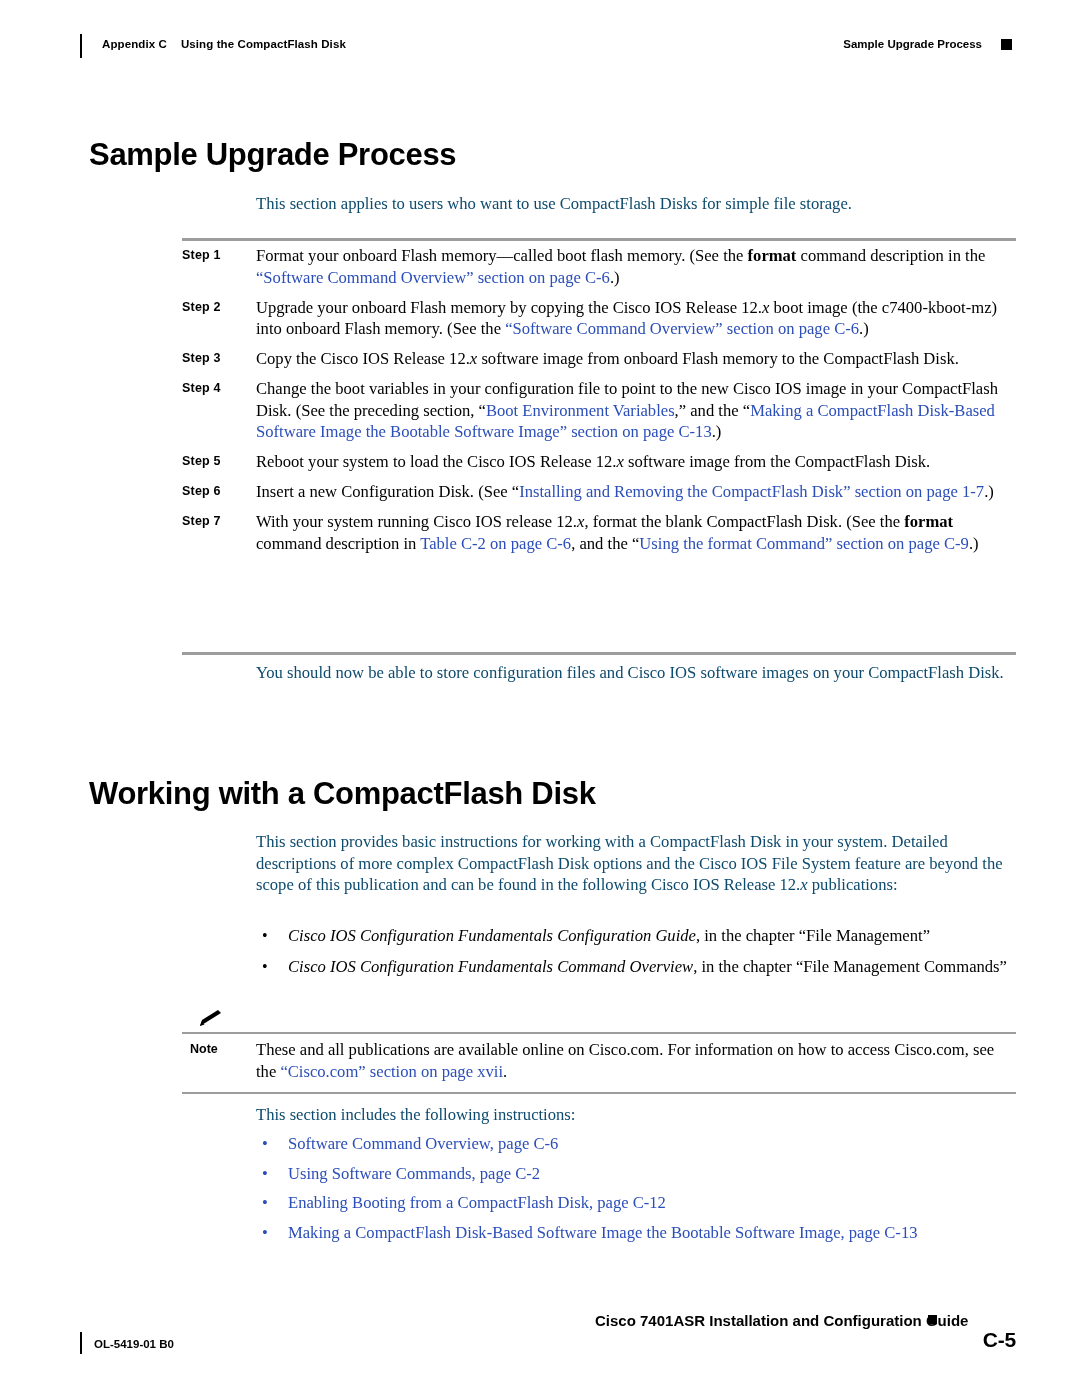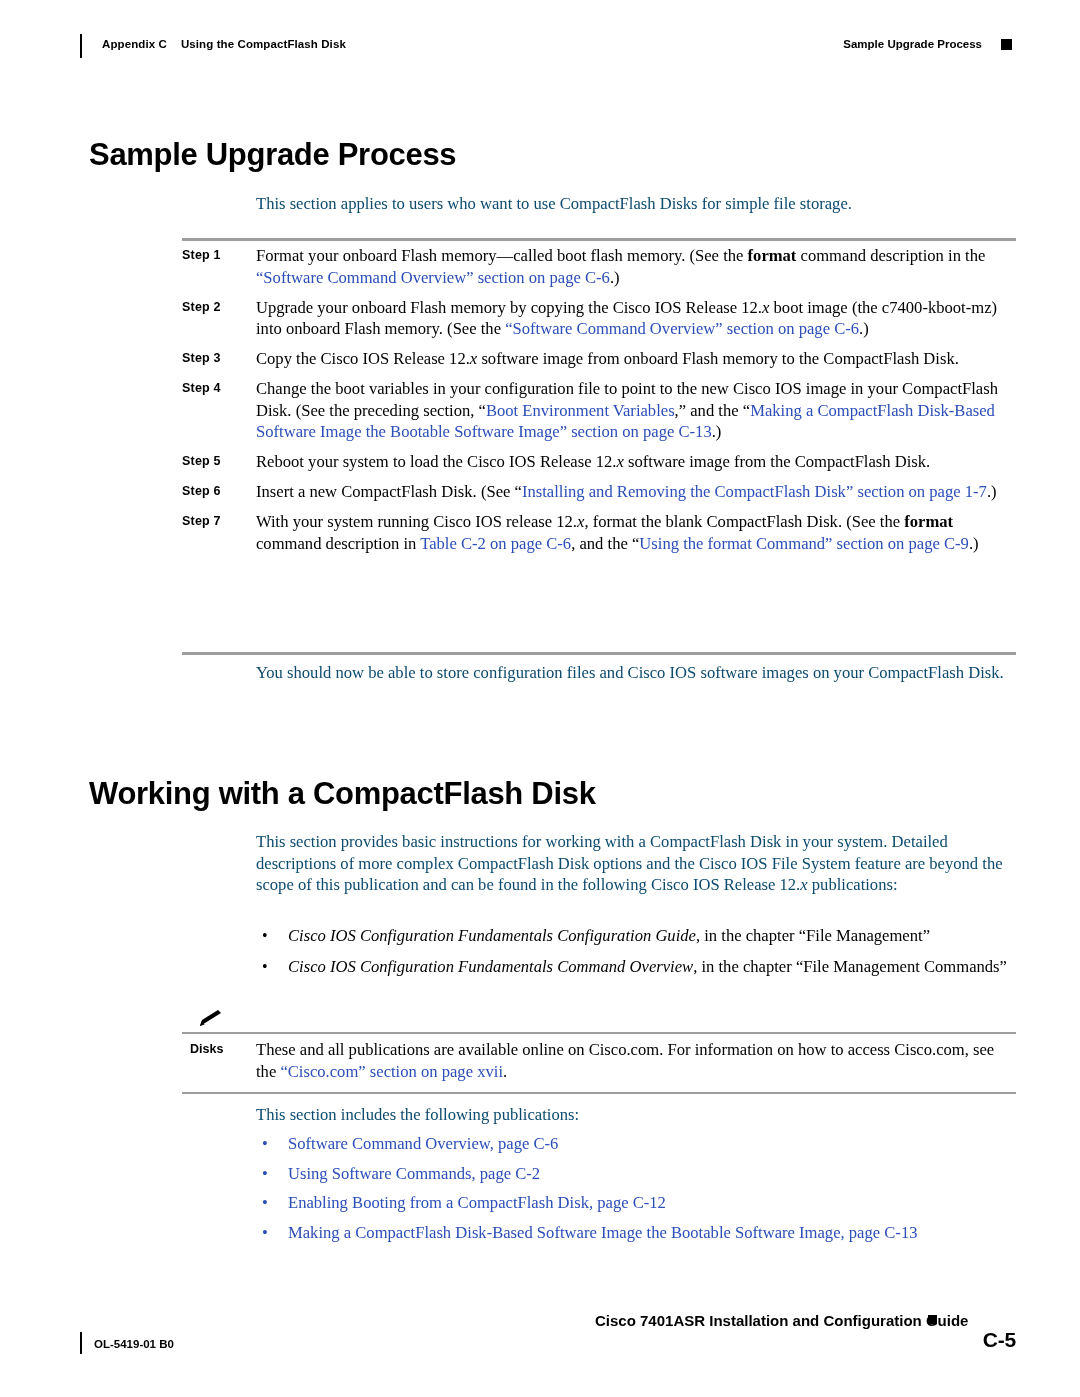--- a/index.html
+++ b/index.html
@@ -318,21 +318,21 @@
       <div class="step-row">
         <div class="step-label">Step 4</div>
         <div class="step-body"><span>Change the boot variables in your configuration file to point to the new Cisco IOS image in your CompactFlash Disk. (See the preceding section, “</span><span class="lnk">Boot Environment Variables</span><span>,” and the “</span><span class="lnk">Making a CompactFlash Disk-Based Software Image the Bootable Software Image” section on page C-13</span><span>.)</span></div>
       </div>
       <div class="step-row">
         <div class="step-label">Step 5</div>
         <div class="step-body"><span>Reboot your system to load the Cisco IOS Release 12.</span><span class="ital">x</span><span> software image from the CompactFlash Disk.</span></div>
       </div>
       <div class="step-row">
         <div class="step-label">Step 6</div>
-        <div class="step-body"><span>Insert a new CompactFlash Disk. (See “</span><span class="lnk">Installing and Removing the CompactFlash Disk” section on page 1-7</span><span>.)</span></div>
+        <div class="step-body"><span>Insert a new Configuration Disk. (See “</span><span class="lnk">Installing and Removing the CompactFlash Disk” section on page 1-7</span><span>.)</span></div>
       </div>
       <div class="step-row">
         <div class="step-label">Step 7</div>
         <div class="step-body"><span>With your system running Cisco IOS release 12.</span><span class="ital">x</span><span>, format the blank CompactFlash Disk. (See the </span><span class="bold">format</span><span> command description in </span><span class="lnk">Table C-2 on page C-6</span><span>, and the “</span><span class="lnk">Using the format Command” section on page C-9</span><span>.)</span></div>
       </div>
     </div>
 
   <div class="rule" id="rule-bottom"></div>
 
   <div class="body-text after-steps">You should now be able to store configuration files and Cisco IOS software images on your CompactFlash Disk.</div>
@@ -346,25 +346,25 @@
       <div class="pub-item"><span class="dot">•</span><span><span class="ital">Cisco IOS Configuration Fundamentals Command Overview</span><span>, in the chapter “File Management Commands”</span></span></div>
     </div>
 
   <div class="note-rule" id="note-rule-top"></div>
   <div class="note-icon">
     <svg width="26" height="20" viewBox="0 0 26 20">
       <path d="M2 17 L4 11 L20 1 L23 4 L7 14 Z" fill="#000000"></path>
       <path d="M2 17 L6.5 15.5 L3.5 12.5 Z" fill="#000000"></path>
     </svg>
   </div>
-  <div class="note-label">Disks</div>
+  <div class="note-label">Note</div>
   <div class="note-text" id="note-text"><span>These and all publications are available online on Cisco.com. For information on how to access Cisco.com, see the </span><span class="lnk">“Cisco.com” section on page xvii</span><span>.</span></div>
   <div class="note-rule" id="note-rule-bottom"></div>
 
-  <div class="body-text subsections-lead">This section includes the following publications:</div>
+  <div class="body-text subsections-lead">This section includes the following instructions:</div>
 
   <div class="sub-links" id="sub-links">
       <div class="sub-link-item"><span class="dot">•</span><span>Software Command Overview, page C-6</span></div>
       <div class="sub-link-item"><span class="dot">•</span><span>Using Software Commands, page C-2</span></div>
       <div class="sub-link-item"><span class="dot">•</span><span>Enabling Booting from a CompactFlash Disk, page C-12</span></div>
       <div class="sub-link-item"><span class="dot">•</span><span>Making a CompactFlash Disk-Based Software Image the Bootable Software Image, page C-13</span></div>
     </div>
 
   <div class="footer">
     <div class="footer-rule-left"></div>

